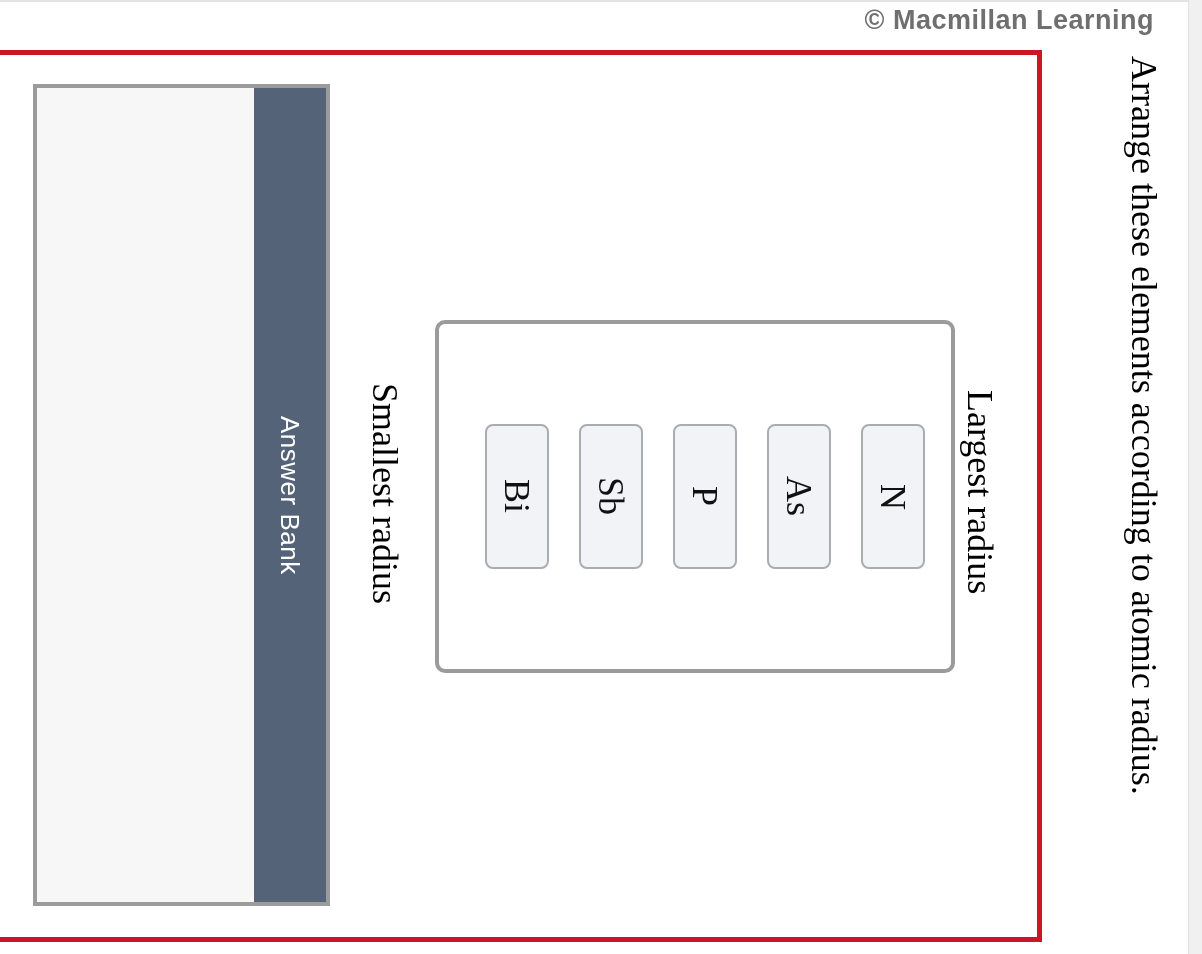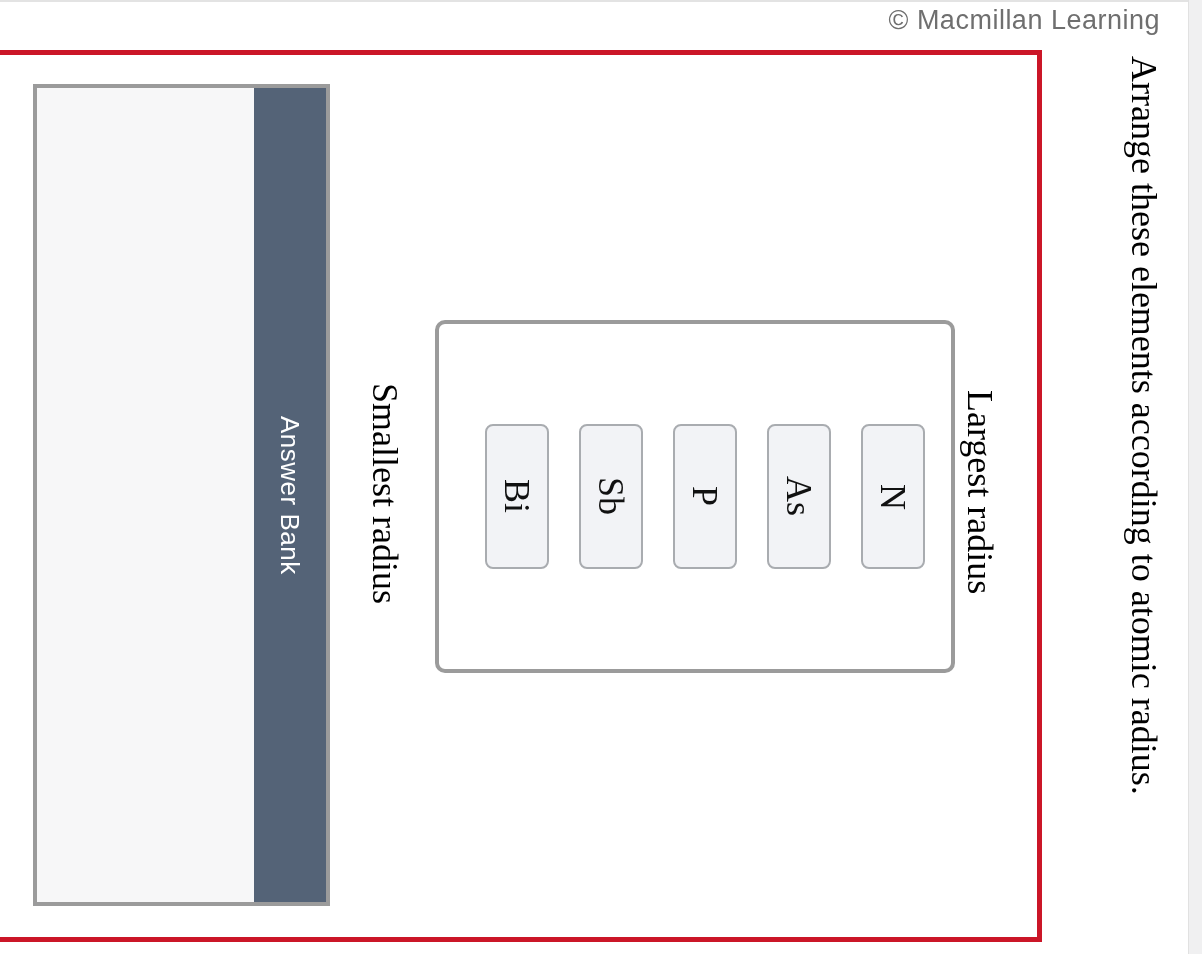--- a/index.html
+++ b/index.html
@@ -20,23 +20,23 @@
   .scroll-track {
     position: absolute;
     top: 0; right: 0;
     width: 13px; height: 954px;
     background: var(--scroll-track, #f0f0f1);
     border-left: 1px solid #e1e1e1;
   }
   .copyright {
     position: absolute;
     top: 5px;
-    right: 42px;
+    right: 48px;
     font-size: 27px;
-    font-weight: 400;
+    font-weight: 700;
     letter-spacing: 0.5px;
     color: var(--copyright-gray, #6f6f6f);
     white-space: nowrap;
   }
   .red-box {
     position: absolute;
     left: -24px;
     top: 50px;
     width: 1066px;
     height: 892px;

